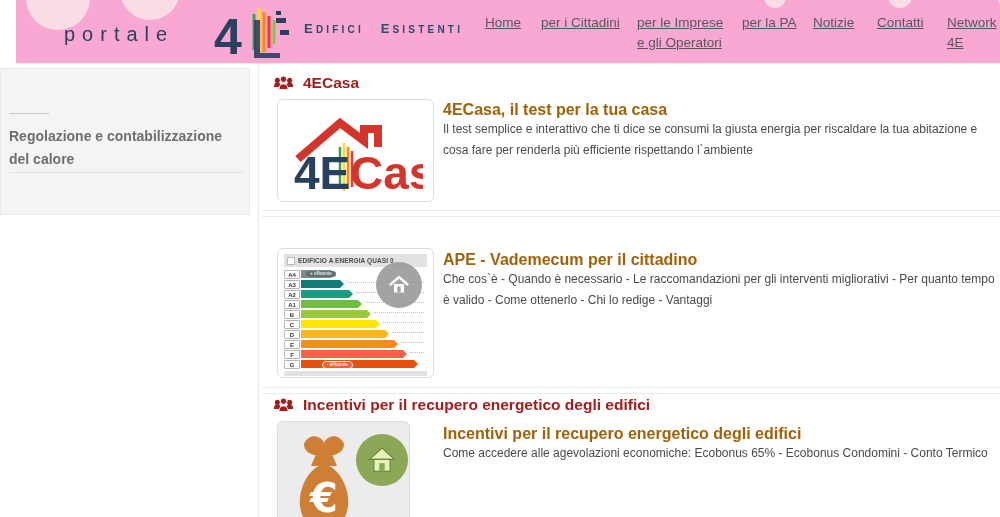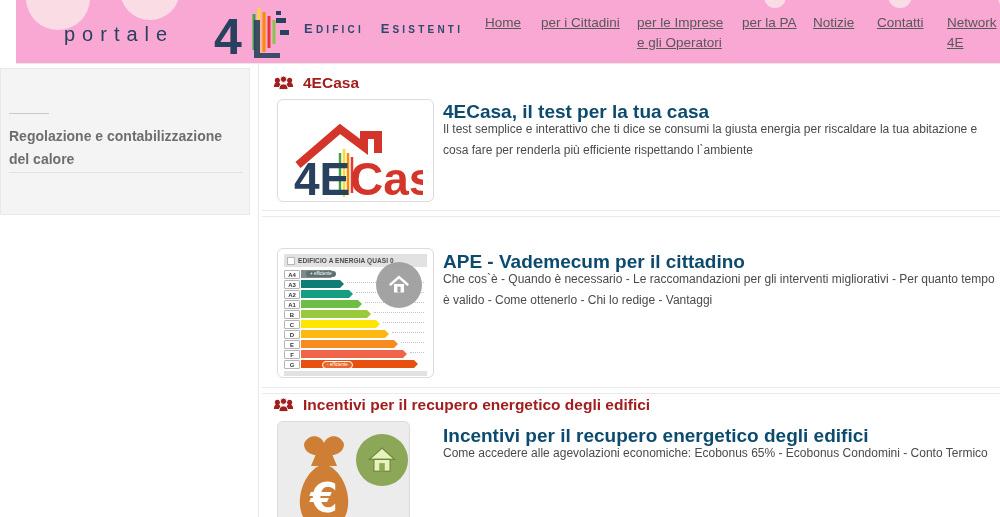--- a/index.html
+++ b/index.html
@@ -30,25 +30,25 @@
   .sb-link { position:absolute; left:8px; top:56px; width:236px; font-size:14px; font-weight:bold; color:#6e6e6e; line-height:23px; cursor:pointer; }
   .sb-rule-long { position:absolute; left:8px; top:103px; width:234px; border-top:1px solid #e1e1e1; }
 
   .vline { left:258px; top:64px; width:1px; height:453px; background:#eaeaea; }
   .section-divider { left:262px; width:738px; height:7px; border-top:1px solid #eaeaea; border-bottom:1px solid #eaeaea; background:#fff; }
 
   
   .sec-head { display:flex; align-items:center; gap:9px; cursor:pointer; }
   .sec-head-label { font-size:15.5px; font-weight:bold; color:#a21e1e; }
   .card { background:#fff; border:1px solid #dcdcdc; border-radius:6px; cursor:pointer; overflow:hidden; }
-  .item-title { font-size:19px; font-weight:bold; color:#0c4a6e; cursor:pointer; white-space:nowrap; }
+  .item-title { font-size:16px; font-weight:bold; color:#a16207; cursor:pointer; white-space:nowrap; }
   .item-body { font-size:12px; color:#4a4a4a; line-height:21px; }
 
   
-  .casa-logo-box { display:flex; align-items:flex-end; justify-content:center; width:100%; height:100%; }
+  .casa-logo-box { display:flex; align-items:center; justify-content:center; width:100%; height:100%; }
 
   
   .ape-inner { position:absolute; left:6px; top:5px; width:143px; height:118px; font-family:"Liberation Sans", sans-serif; }
   .ape-header { display:flex; align-items:center; gap:3px; background:#e2e2e2; height:13px; padding-left:3px; }
   .ape-check { width:8px; height:8px; background:#fff; border:1px solid #b7b7b7; }
   .ape-header-text { font-size:6.5px; font-weight:bold; color:#4a4a4a; letter-spacing:.1px; }
   .ape-rows { margin-top:2px; }
   .ape-row { position:relative; display:flex; align-items:center; height:10px; }
   .ape-class { width:16px; height:9px; background:#fff; border:1px solid #b5b5b5; border-radius:1px;
                font-size:6px; font-weight:bold; color:#333; text-align:center; line-height:8px; flex:0 0 16px; }

